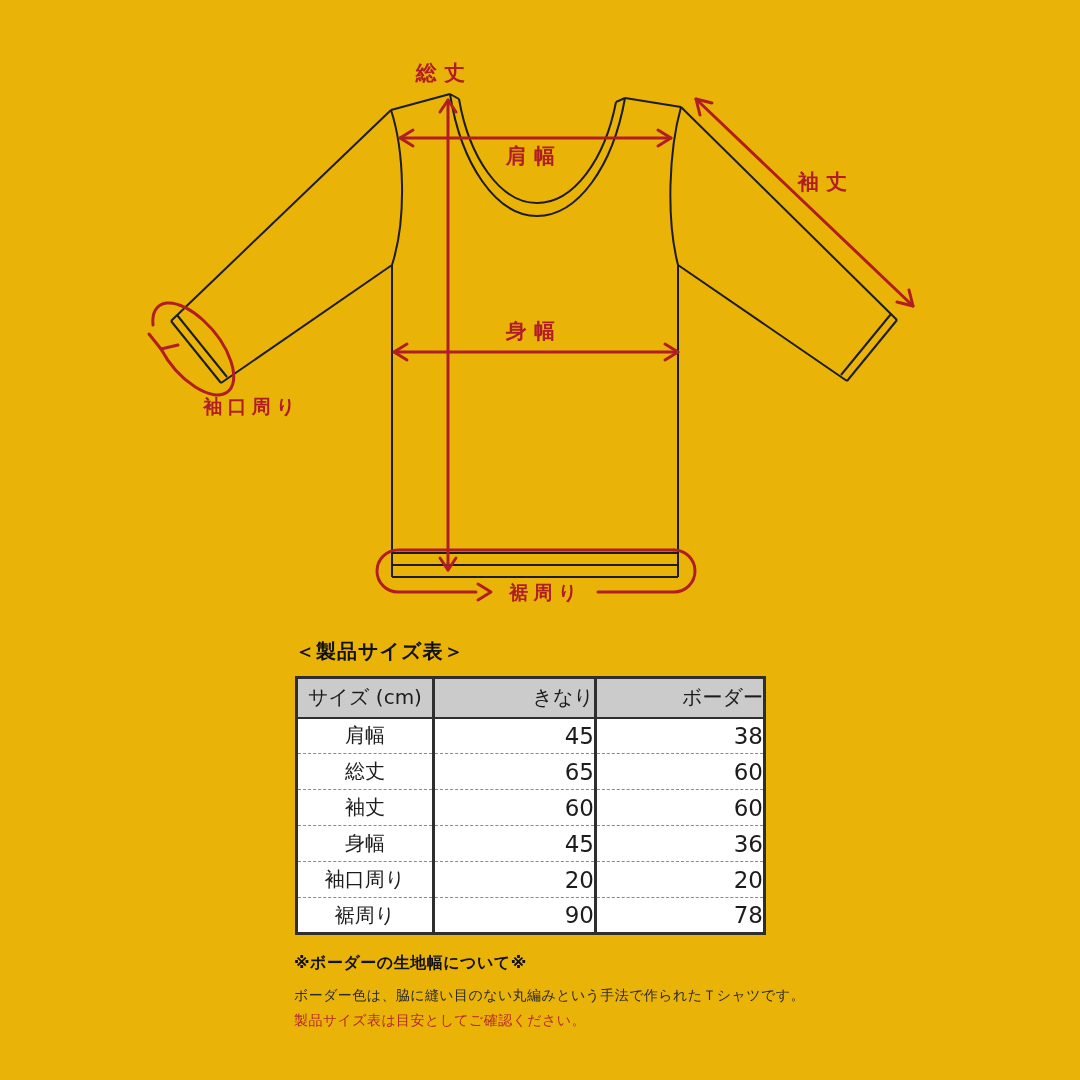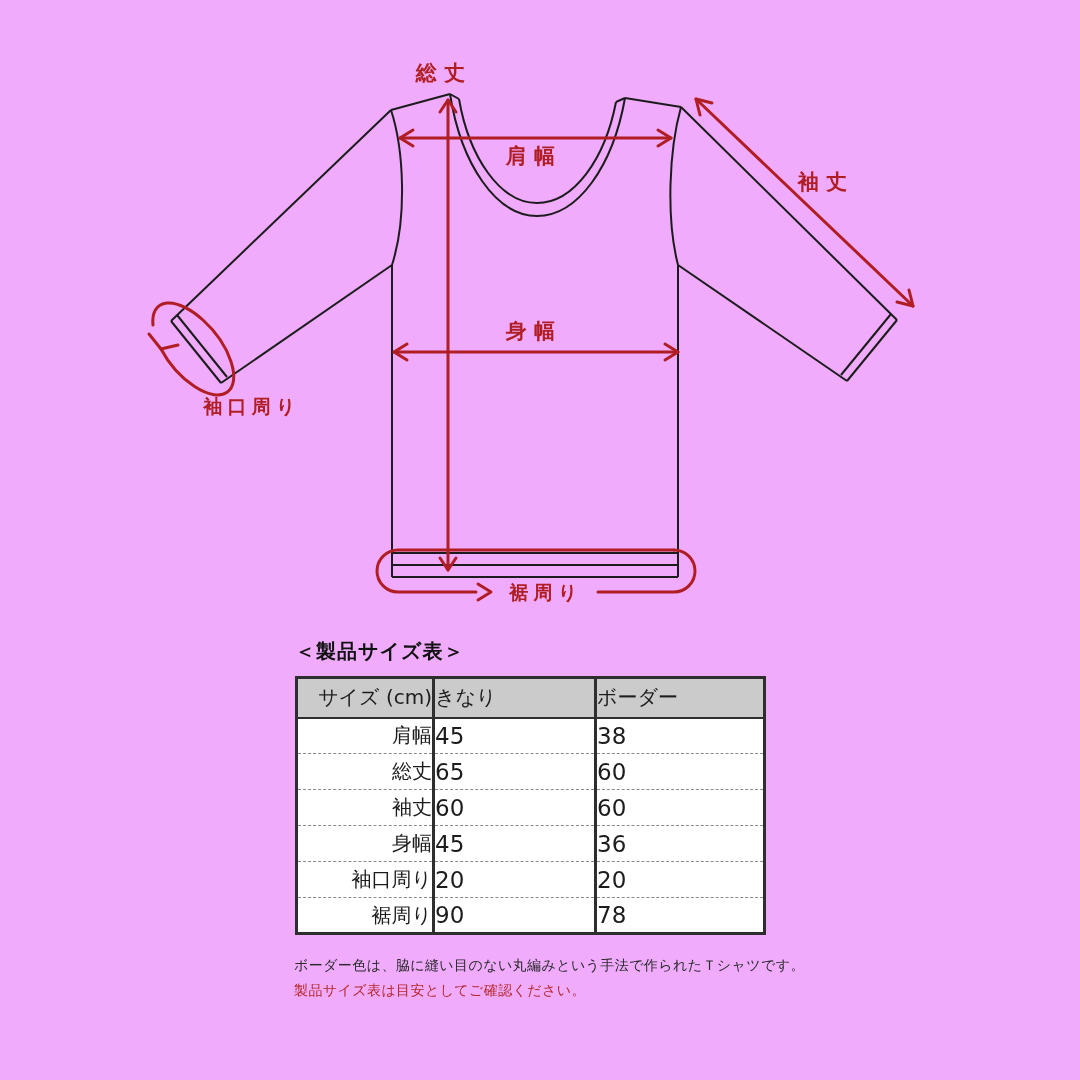--- a/index.html
+++ b/index.html
@@ -2,21 +2,21 @@
 <html><head>
 <meta charset="utf-8">
 <style>
   * { margin:0; padding:0; box-sizing:border-box; }
   html,body { background:#ffffff; }
   body {
     width:1080px; height:1080px; position:relative; overflow:hidden;
     font-family:"DejaVu Sans","Liberation Sans",sans-serif;
     color:#1c1c1c;
   }
-  .sheet { position:absolute; inset:0; background:#f0abfc; }
+  .sheet { position:absolute; inset:0; background:#eab308; }
 
   
   #shirt-svg { position:absolute; left:0; top:0; }
   .outline { stroke:#1c1c1c; stroke-width:2; fill:none; stroke-linejoin:round; }
   .redline { stroke:#b01e24; stroke-width:3; fill:none; stroke-linecap:round; stroke-linejoin:round; }
   .redlabel {
     fill:#b01e24; font-weight:bold; font-size:21px;
     letter-spacing:0.35em; text-anchor:middle;
     font-family:"DejaVu Sans","Liberation Sans",sans-serif;
   }
@@ -32,22 +32,22 @@
     border-collapse:collapse; width:468px; table-layout:fixed;
     border:3px solid #2e2e2e; background:#fff;
   }
   .size-table col.c1 { width:137px; }
   .size-table col.c2 { width:162px; }
   .size-table col.c3 { width:169px; }
   .size-table th {
     background:#cbcbcb; height:40px; font-size:20px; font-weight:400;
     border-bottom:2px solid #2e2e2e; vertical-align:middle;
   }
-  .size-table th.lbl, .size-table td.lbl { text-align:right; }
-  .size-table th.val, .size-table td.val { text-align:left; }
+  .size-table th.lbl, .size-table td.lbl { text-align:center; }
+  .size-table th.val, .size-table td.val { text-align:right; }
   .size-table td {
     height:36px; font-size:20px; vertical-align:middle;
     border-bottom:1px dashed #8a8a8a;
   }
   .size-table td.val { font-size:23px; }
   .size-table th + th, .size-table td + td { border-left:3px solid #2e2e2e; }
   .size-table tr:last-child td { border-bottom:none; }
 
   
   .notes-block { position:absolute; left:294px; top:953px; width:560px; }
@@ -173,17 +173,18 @@
         <tr>
           <td class="lbl">裾周り</td>
           <td class="val">90</td>
           <td class="val">78</td>
         </tr>
       </tbody>
     </table>
   </div>
 
   <div class="notes-block">
+    <div class="notes-heading">※ボーダーの生地幅について※</div>
     <div class="note-line">ボーダー色は、脇に縫い目のない丸編みという手法で作られたＴシャツです。</div>
     <div class="note-line red">製品サイズ表は目安としてご確認ください。</div>
   </div>
 
 </div>
 
 </body></html>

